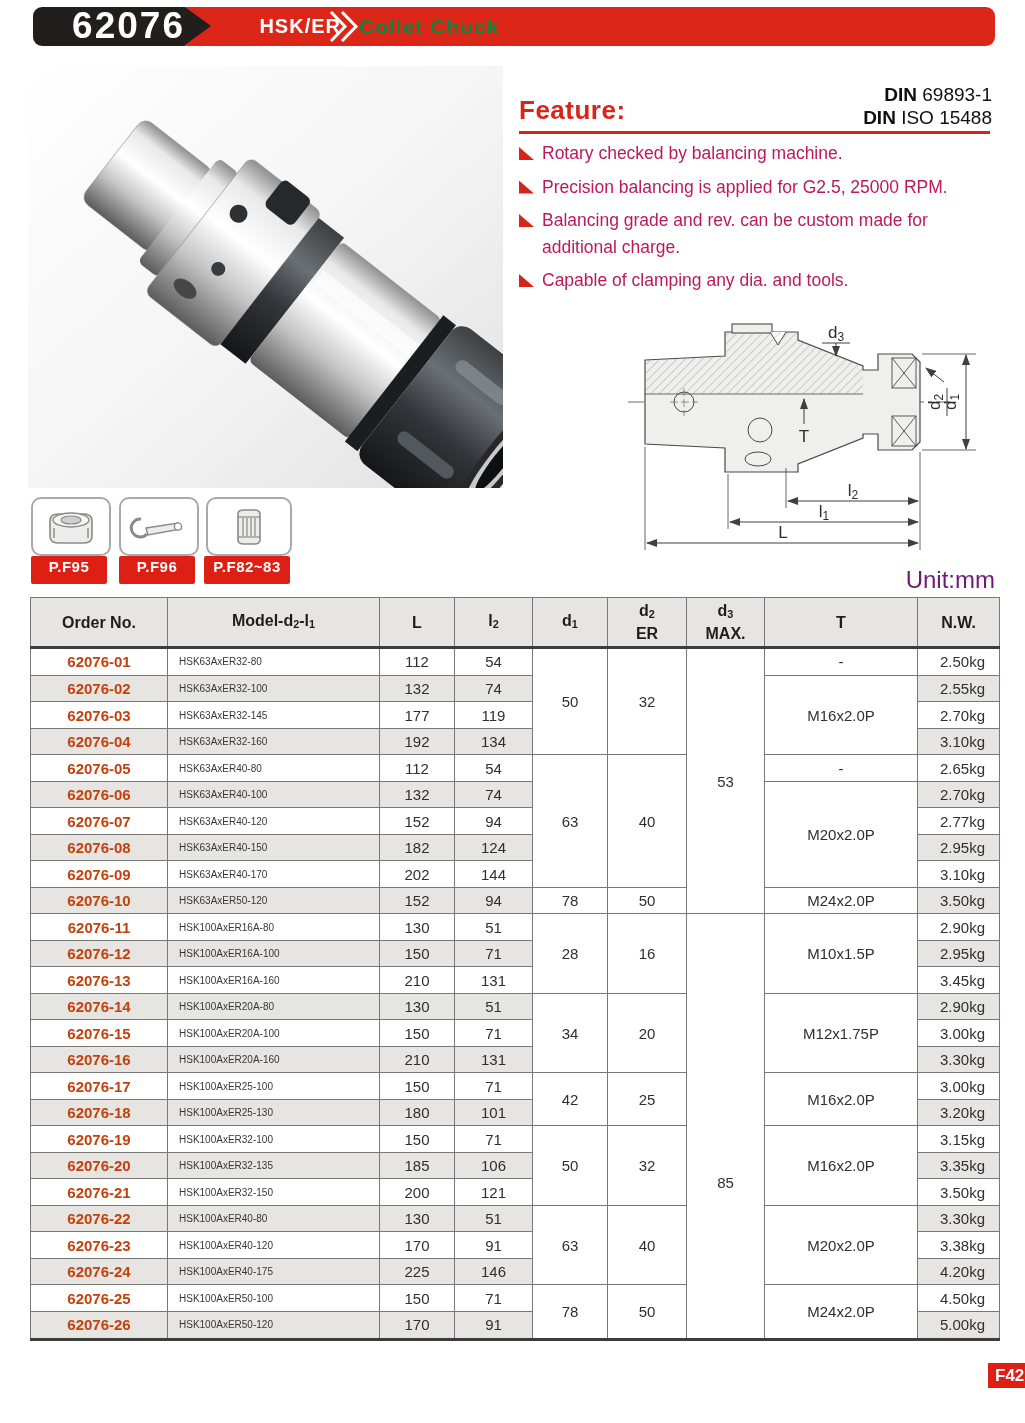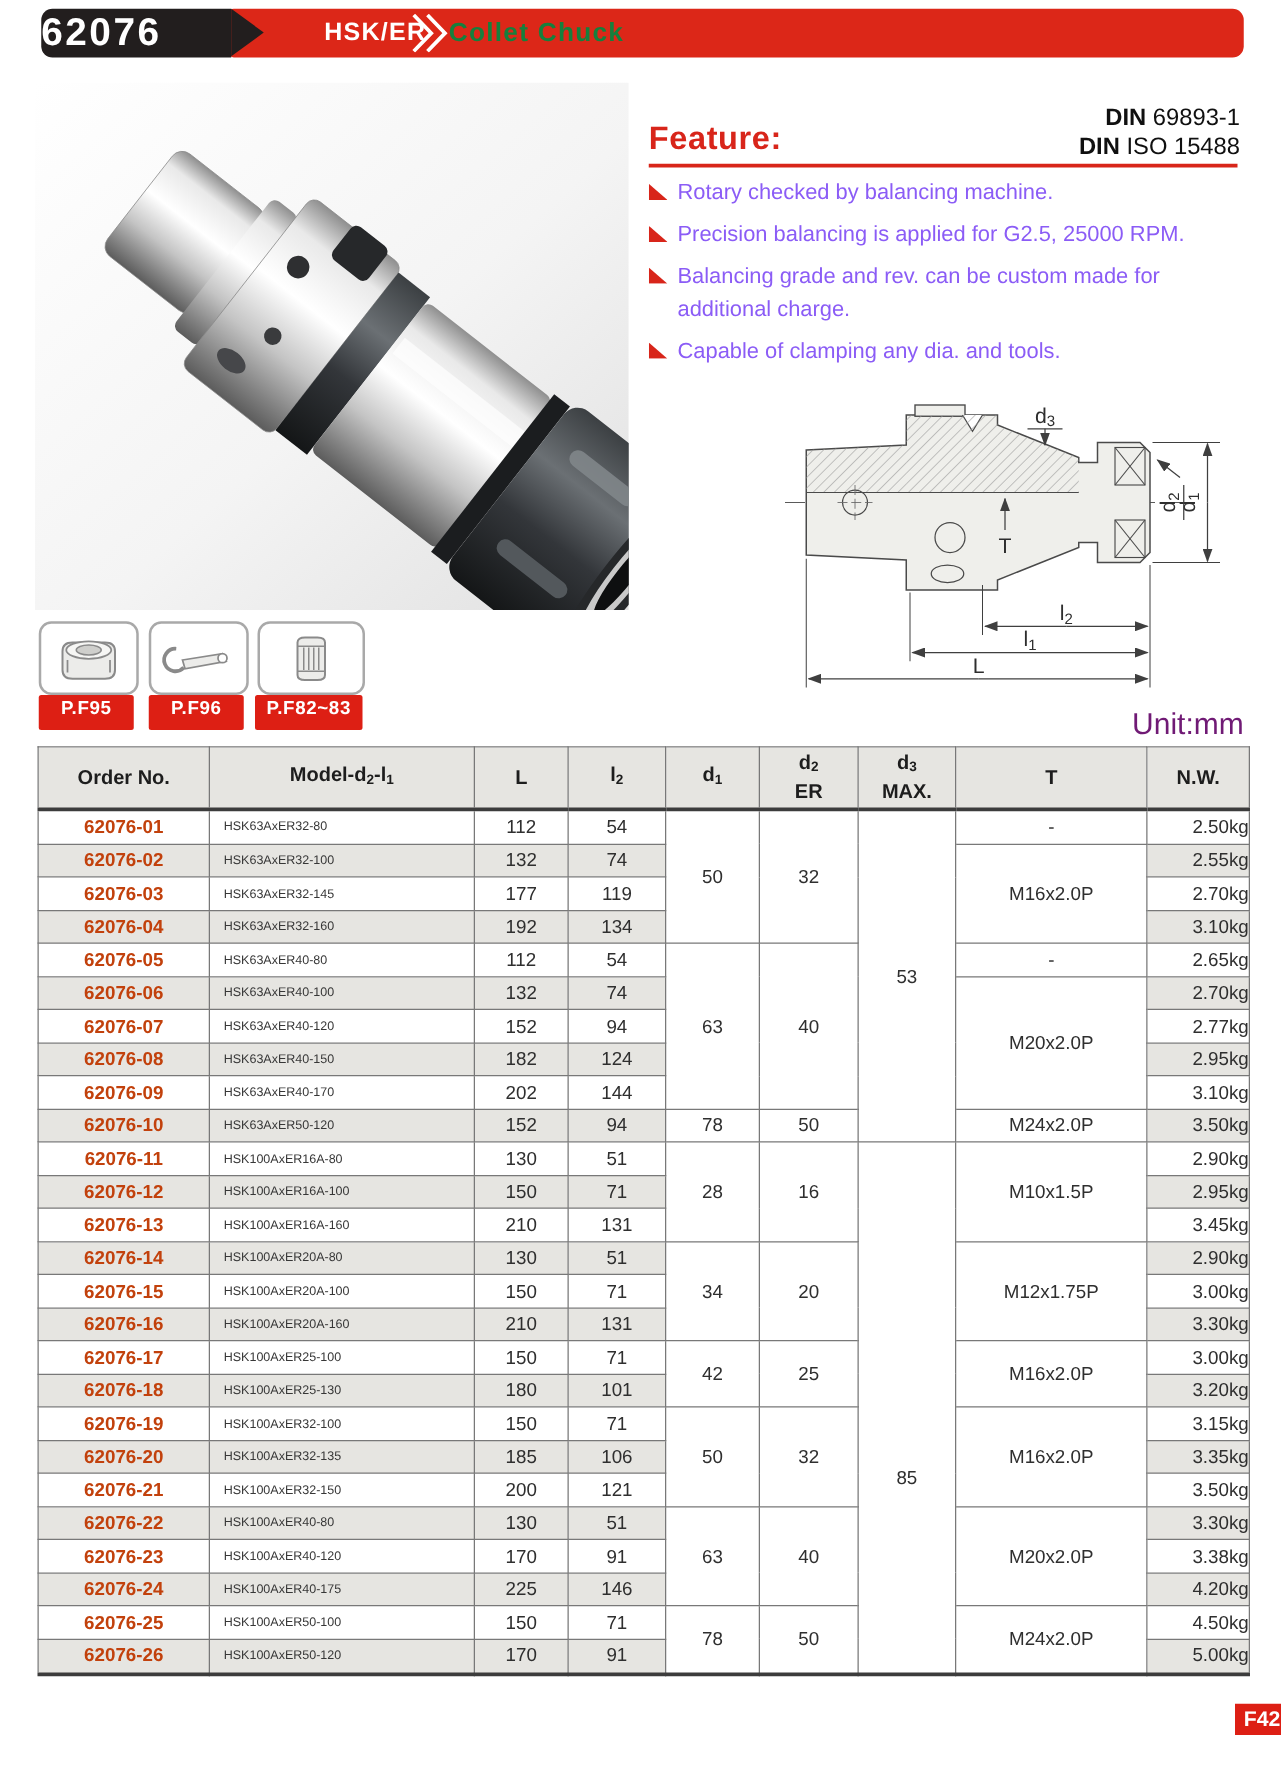--- a/index.html
+++ b/index.html
@@ -5,36 +5,36 @@
   html,body{margin:0;padding:0;background:#fff;}
   .page{position:relative;width:1025px;height:1423px;background:#ffffff;overflow:hidden;
         font-family:"Liberation Sans",sans-serif;color:#222;}
 
   
   .topbar{position:absolute;left:33px;top:7px;width:962px;height:39px;}
   .bar-red{position:absolute;left:150px;right:0;top:0;bottom:0;background:#dc2718;border-radius:4px 9px 9px 4px;}
   .bar-black{position:absolute;left:0;top:0;width:152px;height:39px;background:#221e1e;border-radius:9px 0 0 9px;}
   .bar-arrow{position:absolute;left:152px;top:0;width:0;height:0;
              border-top:19.5px solid transparent;border-bottom:19.5px solid transparent;border-left:26px solid #221e1e;}
-  .bar-code{position:absolute;left:0;top:0;width:152px;line-height:38px;text-align:left;
-            font-size:31px;font-weight:bold;color:#fff;letter-spacing:2px;}
+  .bar-code{position:absolute;left:0;top:0;width:152px;line-height:38px;text-align:right;
+            font-size:37px;font-weight:bold;color:#fff;letter-spacing:2px;}
   .bar-series{position:absolute;left:184px;top:0;width:124px;line-height:39px;text-align:right;
               font-size:20px;font-weight:bold;color:#fff;letter-spacing:1px;}
   .bar-chevron{position:absolute;left:295px;top:4px;}
   .bar-title{position:absolute;left:326px;top:0;line-height:39px;font-size:21px;font-weight:bold;color:#15803d;letter-spacing:1px;}
 
   
   .photo{position:absolute;left:28px;top:66px;width:475px;height:422px;}
 
   
   .din{position:absolute;top:83px;right:33px;text-align:right;font-size:19px;line-height:23px;color:#101010;}
   .din b{font-weight:bold;}
   .feature-title{position:absolute;left:519px;top:95px;font-size:26px;font-weight:bold;color:#d8251a;letter-spacing:0.5px;}
   .feature-underline{position:absolute;left:519px;top:131px;width:471px;height:3px;background:#d8251a;}
-  .bullets{position:absolute;left:519px;top:143px;width:492px;font-size:17.5px;color:#8b5cf6;}
+  .bullets{position:absolute;left:519px;top:143px;width:492px;font-size:17.5px;color:#be185d;}
   .b-row{display:flex;margin-bottom:7px;}
   .tri{flex:none;width:15px;height:13px;margin:4px 8px 0 0;background:#d8251a;
        clip-path:polygon(0 0,100% 100%,0 100%);}
   .b-text div{line-height:20.5px;margin-bottom:6px;}
 
   
   .drawing{position:absolute;left:608px;top:300px;}
   .unit{position:absolute;top:566px;right:30px;font-size:24px;color:#701a75;}
 
   
@@ -49,21 +49,21 @@
   .tbl-wrap{position:absolute;left:30px;top:597px;}
   table.tbl{border-collapse:collapse;table-layout:fixed;width:969px;height:744px;
             border:1px solid #6e6e6e;border-bottom:3px solid #3c3c3c;}
   .tbl th,.tbl td{border:1px solid #787878;padding:0;text-align:center;overflow:hidden;}
   .tbl thead th{height:48px;background:#e6e5e1;font-size:16px;font-weight:bold;color:#1d1d1d;
                 border-bottom:3px solid #3c3c3c;line-height:19px;}
   .tbl td{font-size:15px;color:#2f2f2f;background:#fff;}
   .tbl tr.even td.sc{background:#e6e5e1;}
   .tbl td.c0{font-weight:bold;color:#c2410c;}
   .tbl td.c1{text-align:left;padding-left:11px;color:#373737;font-size:10px;margin-top:36px;}
-  .tbl td.c8{text-align:right;padding-left:8px;}
+  .tbl td.c8{text-align:center;padding-left:8px;}
   .sub{font-size:0.68em;vertical-align:-0.18em;}
   .nudge85{position:relative;top:56px;}
 
   
   .pageref{position:absolute;left:988px;top:1363px;width:46px;height:25px;background:#dd1f14;color:#fff;
            font-weight:bold;font-size:17px;line-height:25px;padding-left:7px;}
 
   svg text{font-family:"Liberation Sans",sans-serif;}
 </style>
 </head>

